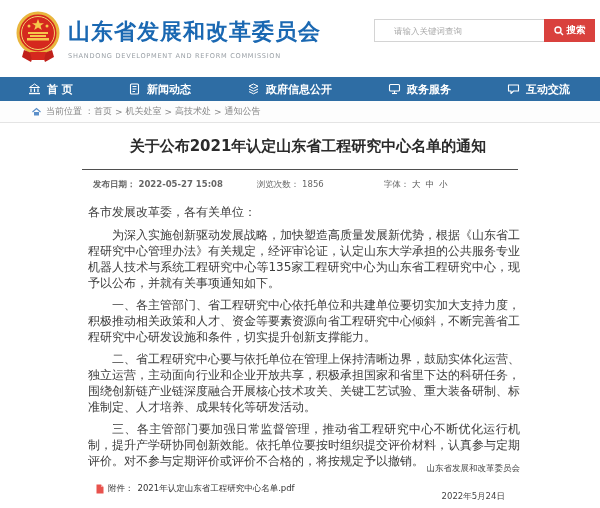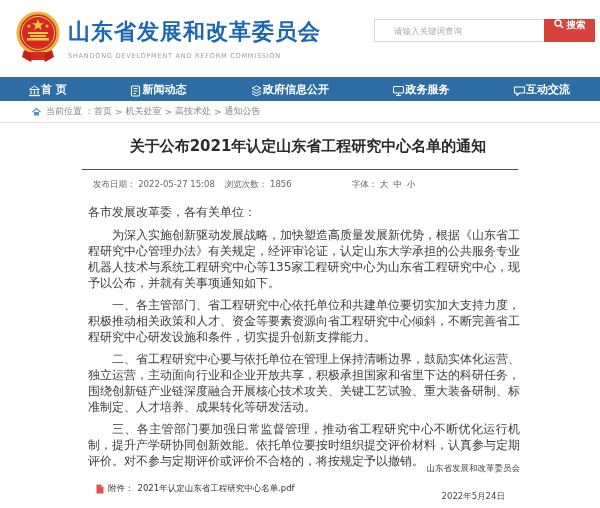--- a/index.html
+++ b/index.html
@@ -17,52 +17,52 @@
   .brand-en { font-size:6.6px; color:#9aa0a6; letter-spacing:0.72px; margin-top:5px; white-space:nowrap; }
   .search { position:absolute; left:374px; top:19px; display:flex; height:23px; }
   .search-input {
     width:170px; height:23px; border:1px solid #d4d4d4; border-right:none;
     font-size:8.5px; color:#444; padding:0 19px; outline:none;
     font-family:"DejaVu Sans","Liberation Sans",sans-serif;
   }
   .search-input::placeholder { color:#aaa; }
   .search-btn {
     width:51px; height:23px; background:#d9413d; color:#fff; border:none;
-    font-size:9.5px; font-weight:bold; display:flex; 
+    font-size:9.5px; font-weight:bold; display:flex; align-items:center;
     justify-content:center; gap:3px; cursor:pointer;
     font-family:"DejaVu Sans","Liberation Sans",sans-serif;
   }
 
   
   .nav {
     position:absolute; left:0; top:77px; width:600px; height:24px;
     background:#2e6da4; display:flex; align-items:center;
     justify-content:space-between; padding:0 30px 0 28px;
   }
-  .nav-item { display:flex; align-items:flex-end; gap:0; color:#fff;
+  .nav-item { display:flex; align-items:center; gap:6px; color:#fff;
     font-size:11px; font-weight:bold; cursor:pointer; white-space:nowrap; }
   .nav-item svg { display:block; }
 
   
   .breadcrumb {
     position:absolute; left:0; top:101px; width:600px; height:22px;
     background:#fdfdfd; border-bottom:1px solid #e4e4e4;
     display:flex; align-items:center; padding-left:32px;
     font-size:9px; color:#888;
   }
   .breadcrumb .crumb { cursor:pointer;font-family:Liberation Serif, serif; }
   .breadcrumb .sep { margin:0 3px; }
   .bc-home { margin-right:5px; display:flex; align-items:center; }
 
   
   .article { position:absolute; left:0; top:123px; width:600px; height:385px; background:#fff; }
   .article-title { margin-top:14px; text-align:center; font-size:15px; font-weight:bold; color:#2b2b2b;padding-left:16px; }
   .divider { margin:13px 82px 0 82px; border-top:1px solid #4f4f4f; }
   .meta { margin:9px 0 0 93px; display:flex; align-items:center; font-size:8.5px; color:#666; }
-  .meta .m1 { margin-right:10px; } .meta .m2 { margin-right:60px; }
+  .meta .m1 { margin-right:34px;font-weight:bold; } .meta .m2 { margin-right:60px; }
   .font-sizes { display:inline-flex; gap:5px; }
   .font-sizes span { cursor:pointer; color:#555; }
   .doc-number { text-align:center; margin-top:8px; font-size:9px; color:#4a4a4a; }
 
   .body-text { margin:13px 80px 0 88px; font-size:12px; color:#3d3d3d; line-height:16px; }
   .salutation { margin-bottom:7px; }
   .para { text-indent:2em; margin-bottom:6px; text-align:justify; }
 
   .attachment { margin:14px 0 0 96px; display:flex; align-items:center; gap:4px;
     font-size:8.5px; color:#333; cursor:pointer; }

